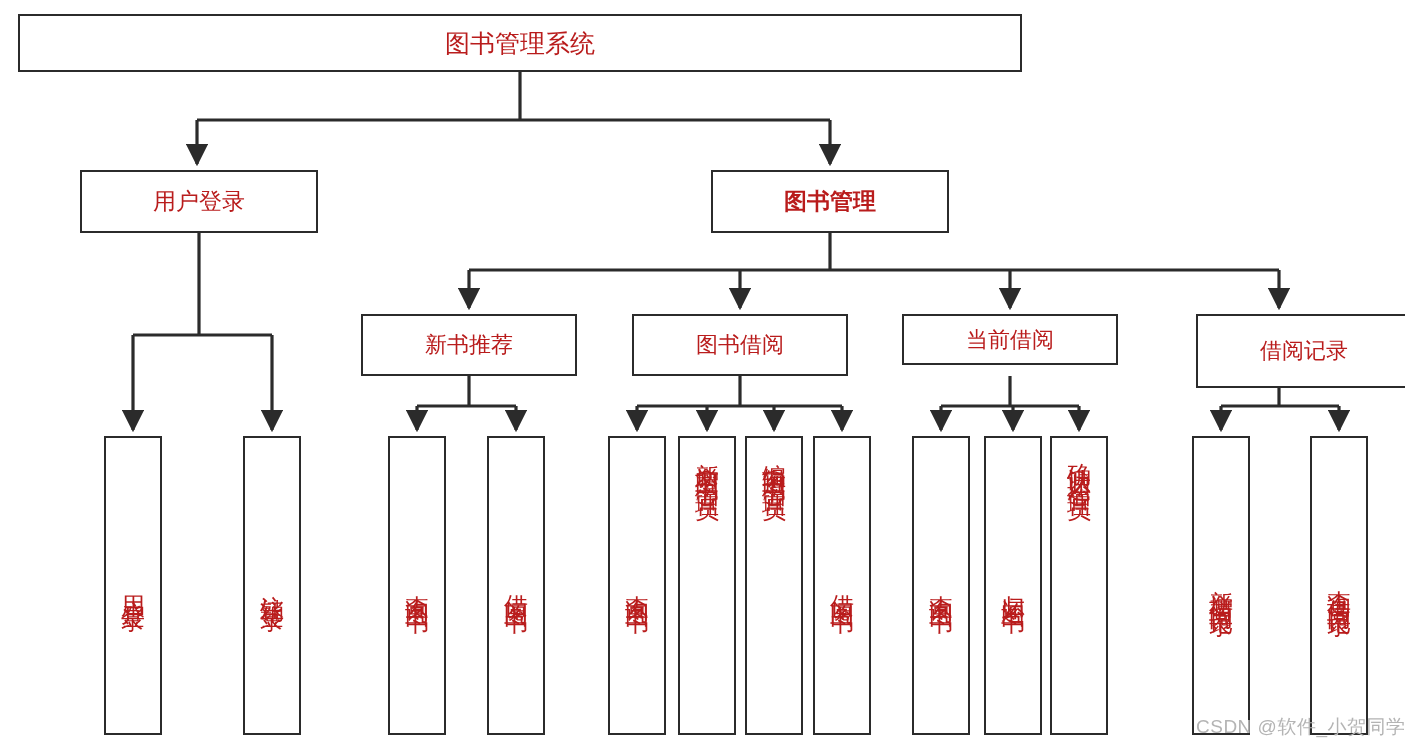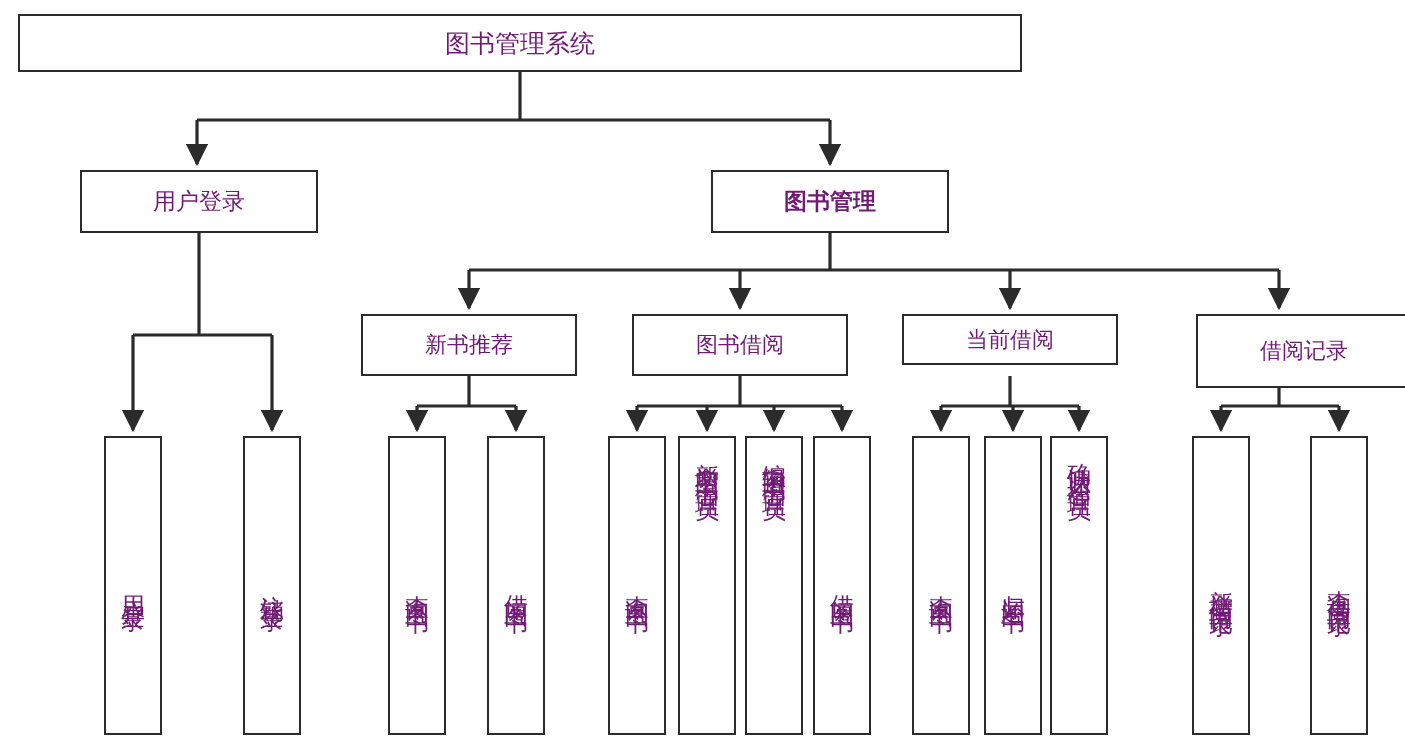--- a/index.html
+++ b/index.html
@@ -26,21 +26,21 @@
     pointer-events: none;
   }
   .node {
     position: absolute;
     box-sizing: border-box;
     background: #ffffff;
     border: 2.5px solid #2b2b2b;
     display: flex;
     align-items: center;
     justify-content: center;
-    color: #701a75;
+    color: #b91c1c;
   }
   .node.root {
     font-size: 25px;
   }
   .node.lvl2 {
     font-size: 23px;
   }
   .node.lvl3 {
     font-size: 22px;
   }
@@ -190,14 +190,15 @@
     <span class="vtext">确认归还（管理员）</span>
   </div>
 
   <div class="node leaf center-text" style="left:1192px; top:436px; width:58px; height:299px;">
     <span class="vtext">新增借阅记录</span>
   </div>
   <div class="node leaf center-text" style="left:1310px; top:436px; width:58px; height:299px;">
     <span class="vtext">查询借阅记录</span>
   </div>
 
+  <div class="watermark">CSDN @软件_小贺同学</div>
 
 </div>
 
 </body></html>

